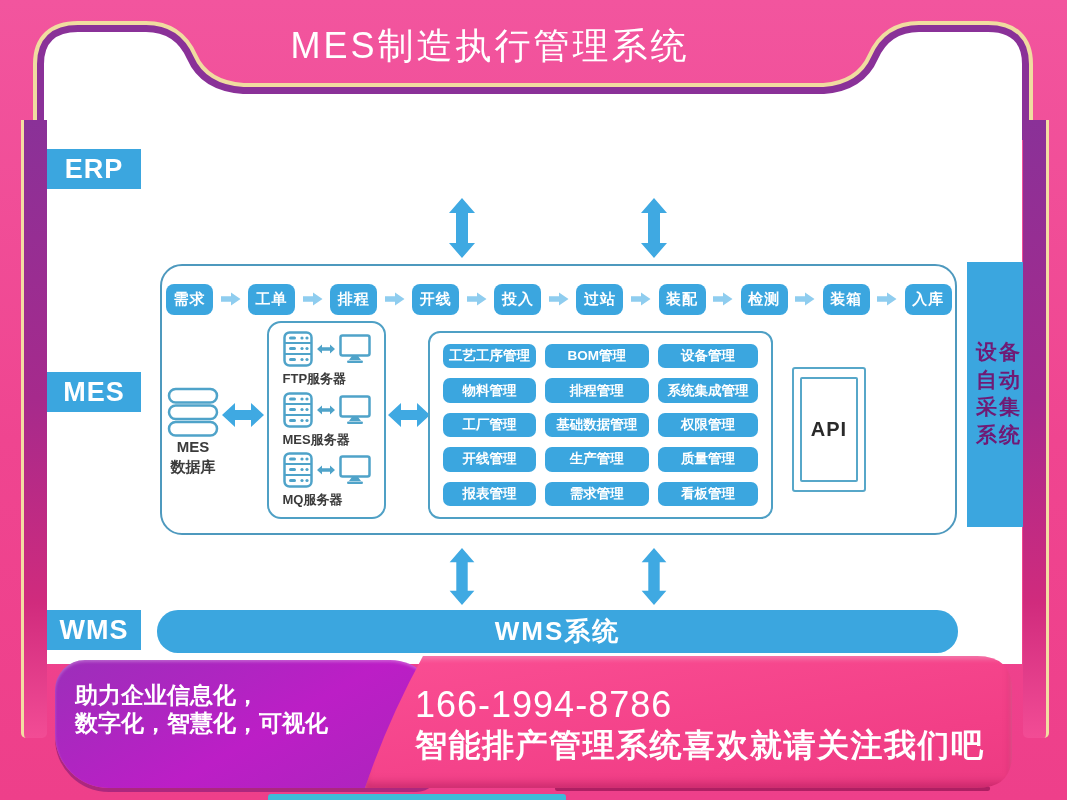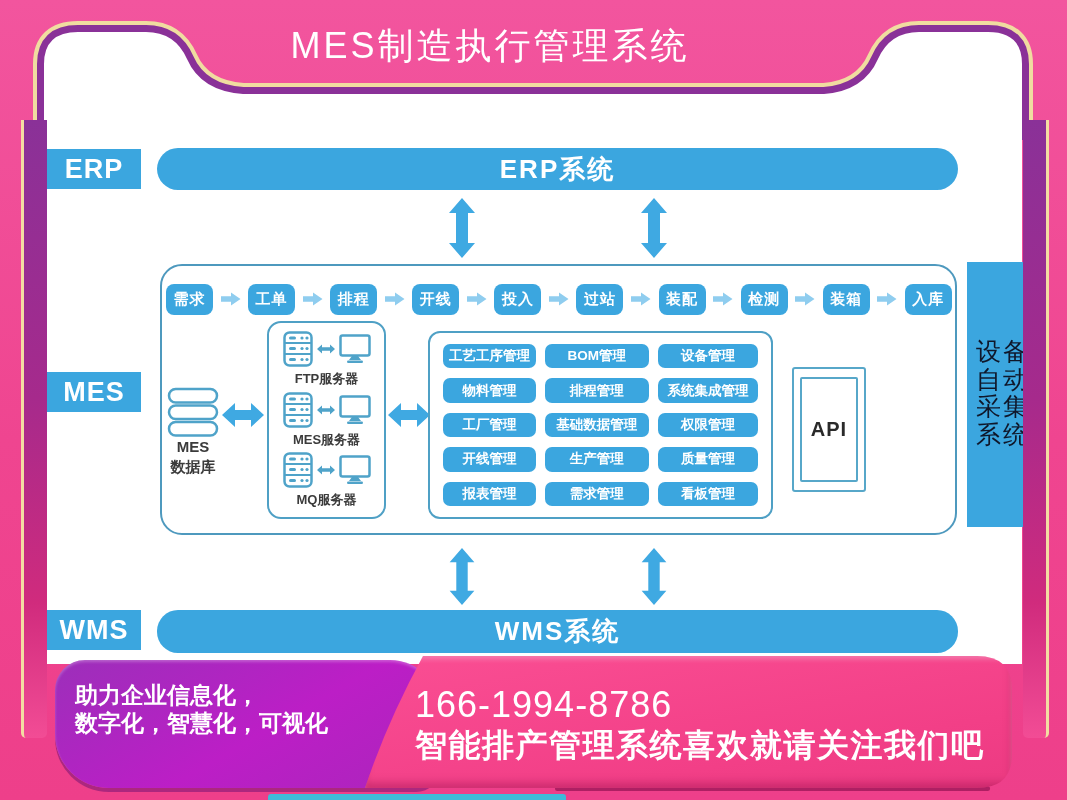--- a/index.html
+++ b/index.html
@@ -43,39 +43,39 @@
     color:#fff;font-size:15px;font-weight:700;letter-spacing:1px;box-sizing:border-box;}
   .flow-arrow{width:20px;height:14px;flex:0 0 auto;}
   
   .db-icon{left:167px;top:387px;z-index:3;}
   .db-label{left:151px;top:437px;width:84px;text-align:center;z-index:3;
     color:#3b3b3b;font-size:15px;font-weight:700;line-height:20px;}
   
   .servers-box{left:267px;top:321px;width:119px;height:198px;background:#fff;
     border:2.5px solid #4FA0C5;border-radius:14px;box-sizing:border-box;z-index:3;
     display:flex;flex-direction:column;justify-content:space-evenly;align-items:center;padding:4px 0;}
-  .server-unit{display:flex;flex-direction:column;align-items:center;}
+  .server-unit{display:flex;flex-direction:column;align-items:flex-start;}
   .server-icons{display:flex;align-items:center;gap:4px;}
   .server-label{margin-top:3px;color:#3b3b3b;font-size:13px;font-weight:700;}
   
   .modules-box{left:428px;top:331px;width:345px;height:188px;background:#fff;
     border:2.5px solid #4FA0C5;border-radius:12px;box-sizing:border-box;z-index:3;
     display:grid;grid-template-columns:1fr 1.12fr 1.08fr;gap:10px 9px;padding:11px 13px;text-align:center;}
   .module-btn{background:#3BA6DF;border-radius:7px;display:flex;align-items:center;justify-content:center;
     color:#fff;font-size:13.5px;font-weight:700;white-space:nowrap;}
   
   .api-outer{left:792px;top:367px;width:74px;height:125px;border:2px solid #57A7C9;background:#fff;
     box-sizing:border-box;display:flex;align-items:center;justify-content:center;z-index:3;border-radius:3px;}
   .api-inner{width:58px;height:105px;border:2px solid #57A7C9;box-sizing:border-box;border-radius:2px;
     display:flex;align-items:center;justify-content:center;
     color:#2a2a2a;font-size:20px;font-weight:700;letter-spacing:1px;}
   
   .right-bar{left:967px;top:262px;width:72px;height:265px;background:#3BA6DF;z-index:2;
     box-sizing:border-box;padding:76px 0 0 9px;}
-  .right-bar div{color:#0f172a;font-size:25px;font-weight:400;line-height:27.5px;letter-spacing:2px;}
+  .right-bar div{color:#701a75;font-size:21px;font-weight:700;line-height:27.5px;letter-spacing:2px;}
   
   .footer-purple{left:55px;top:660px;width:385px;height:128px;z-index:6;
     border-radius:30px 50px 24px 54px;
     background:linear-gradient(150deg,#9C2FBA 0%,#BC1EC6 55%,#AB25BC 100%);
     box-shadow:0 4px 0 rgba(90,10,110,0.45), inset 0 2px 3px rgba(255,255,255,0.25);}
   .footer-shadow{left:555px;top:786px;width:435px;height:5px;z-index:6;
     background:rgba(122,6,68,0.55);border-radius:3px;}
   .footer-pink{left:365px;top:656px;width:647px;height:132px;z-index:7;
     background:linear-gradient(170deg,#FA4E93 0%,#F23F87 70%,#EC3A82 100%);
     clip-path:path("M58,0 L612,0 Q647,0 647,34 L647,98 Q647,132 612,132 L0,132 Q22,66 58,0 Z");
@@ -95,21 +95,20 @@
     <path d="M44,140 L44,64 Q44,32 78,32 L146,32 Q175,32 187,59 Q201,91 243,94 L824,94 Q864,91 878,59 Q890,32 919,32 L988,32 Q1022,32 1022,64 L1022,140" fill="none" stroke="#8A3198" stroke-width="14"></path>
     <path d="M44,140 L44,64 Q44,32 78,32 L146,32 Q175,32 187,59 Q201,91 243,94 L824,94 Q864,91 878,59 Q890,32 919,32 L988,32 Q1022,32 1022,64 L1022,140 Z" fill="#ffffff"></path>
   </svg>
   <div class="abs page-title">MES制造执行管理系统</div>
 
   <div class="abs strip strip-left"></div>
   <div class="abs strip strip-right"></div>
   <div class="abs content"></div>
 
   <div class="abs side-label" style="left:47px;top:149px;">ERP</div>
-  <div class="abs sys-bar" style="top:148px;">ERP系统</div>
 
   <svg class="abs v-arrow" style="left:449px;top:198px;" viewBox="0 0 26 60">
       <polygon points="13,0 26,15 19,15 19,45 26,45 13,60 0,45 7,45 7,15 0,15" fill="#3FA9E2"></polygon>
     </svg>
   <svg class="abs v-arrow" style="left:641px;top:198px;" viewBox="0 0 26 60">
       <polygon points="13,0 26,15 19,15 19,45 26,45 13,60 0,45 7,45 7,15 0,15" fill="#3FA9E2"></polygon>
     </svg>
 
   <div class="abs mes-box"></div>
   <div class="abs side-label" style="left:47px;top:372px;">MES</div>

